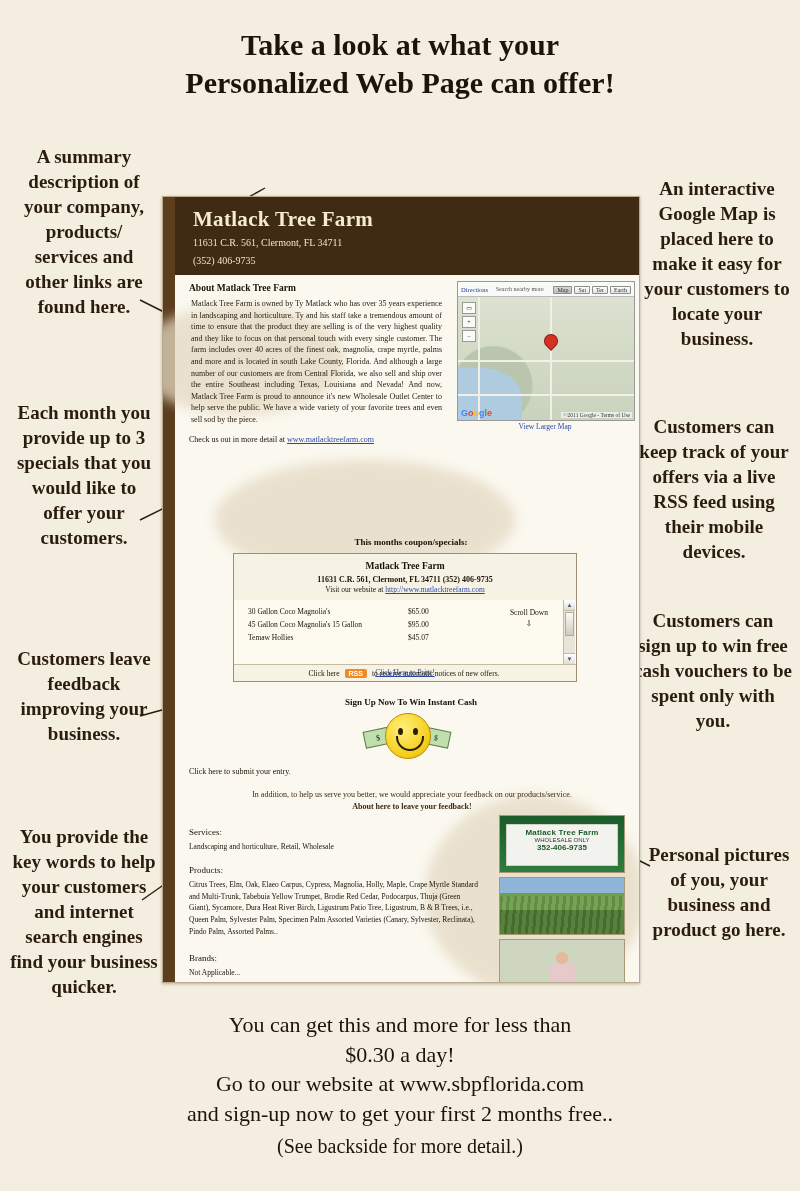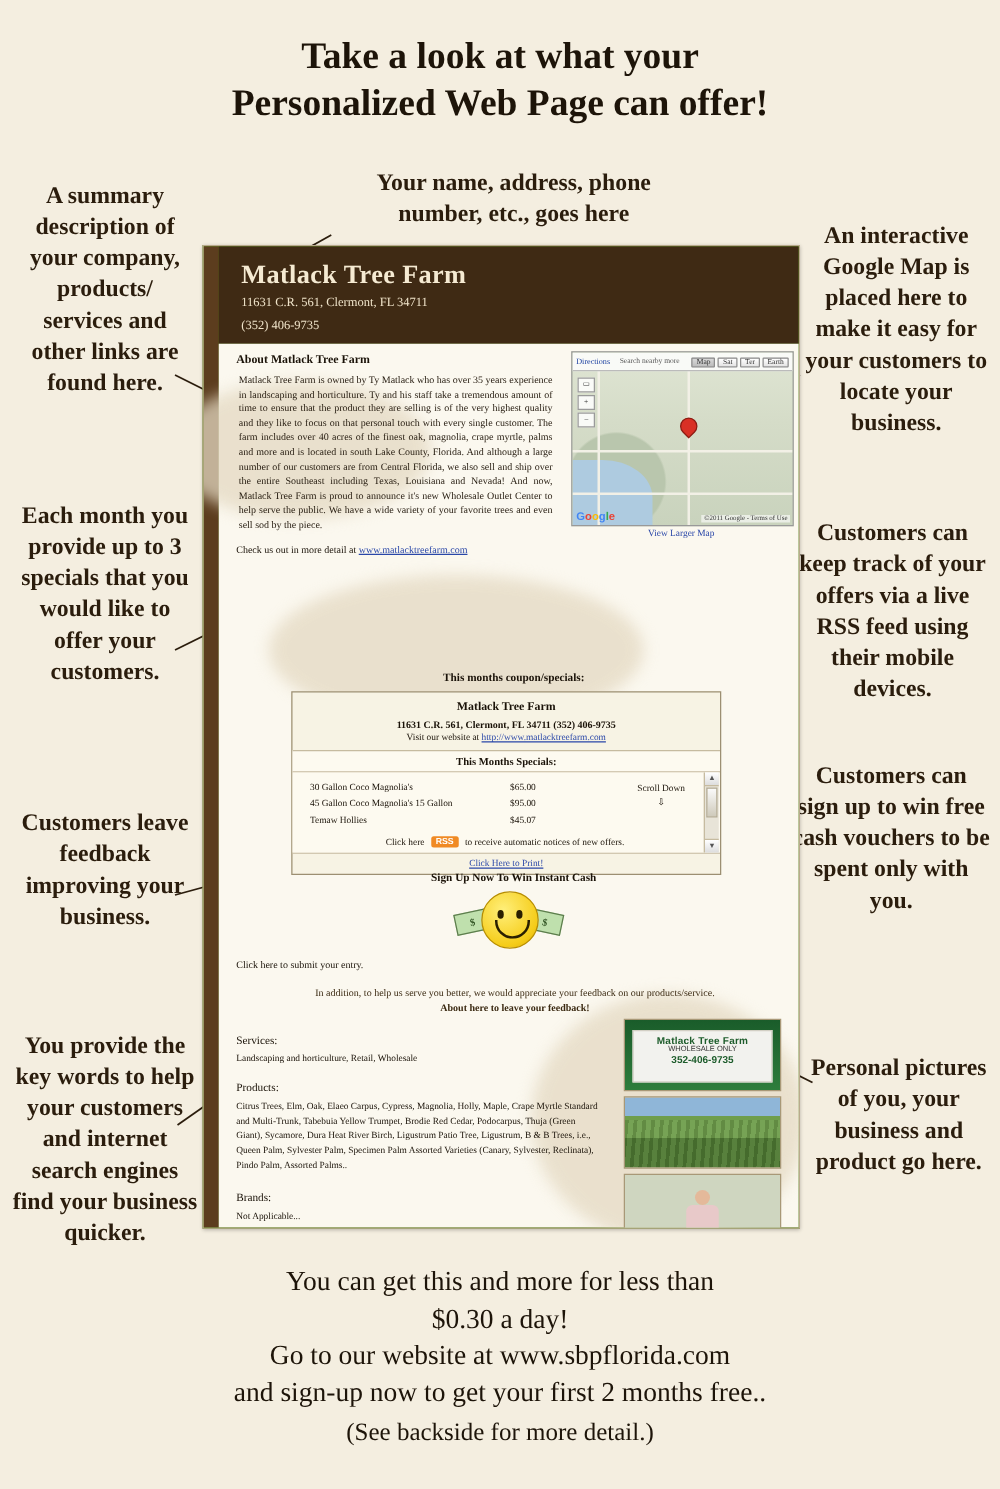--- a/index.html
+++ b/index.html
@@ -540,21 +540,20 @@
       <line x1="140" y1="520" x2="225" y2="478"></line>
       <line x1="140" y1="716" x2="235" y2="690"></line>
       <line x1="142" y1="900" x2="182" y2="872"></line>
       <line x1="640" y1="300" x2="600" y2="320"></line>
       <line x1="636" y1="520" x2="470" y2="560"></line>
       <line x1="634" y1="690" x2="470" y2="660"></line>
       <line x1="650" y1="866" x2="590" y2="836"></line>
     </g>
   </svg>
 
-  <div class="annot" style="left:286px; top:134px; width:250px;">Your name, address, phone number, etc., goes here</div>
   <div class="annot left" style="left:16px; top:144px; width:136px;">A summary description of your company, products/ services and other links are found here.</div>
   <div class="annot left" style="left:16px; top:400px; width:136px;">Each month you provide up to 3 specials that you would like to offer your customers.</div>
   <div class="annot left" style="left:16px; top:646px; width:136px;">Customers leave feedback improving your business.</div>
   <div class="annot left" style="left:10px; top:824px; width:148px;">You provide the key words to help your customers and internet search engines find your business quicker.</div>
 
   <div class="annot right" style="left:644px; top:176px; width:146px;">An interactive Google Map is placed here to make it easy for your customers to locate your business.</div>
   <div class="annot right" style="left:636px; top:414px; width:156px;">Customers can keep track of your offers via a live RSS feed using their mobile devices.</div>
   <div class="annot right" style="left:634px; top:608px; width:158px;">Customers can sign up to win free cash vouchers to be spent only with you.</div>
   <div class="annot right" style="left:648px; top:842px; width:142px;">Personal pictures of you, your business and product go here.</div>
 
@@ -614,21 +613,20 @@
       </div>
       <div class="map-below">View Larger Map</div>
 
       <div class="coupon-title">This months coupon/specials:</div>
       <div class="coupon">
         <div class="coupon-head">
           <div>Matlack Tree Farm</div>
           <div class="addr">11631 C.R. 561, Clermont, FL 34711  (352) 406-9735</div>
           <div class="visit"><span>Visit our website at </span><a href="#">http://www.matlacktreefarm.com</a></div>
         </div>
-        <div class="coupon-sub">This Months Specials:</div>
         <div class="coupon-list">
           <div class="coupon-row">
             <span class="nm">30 Gallon Coco Magnolia's</span>
             <span class="pr">$65.00</span>
           </div>
           <div class="coupon-row">
             <span class="nm">45 Gallon Coco Magnolia's 15 Gallon</span>
             <span class="pr">$95.00</span>
           </div>
           <div class="coupon-row">

